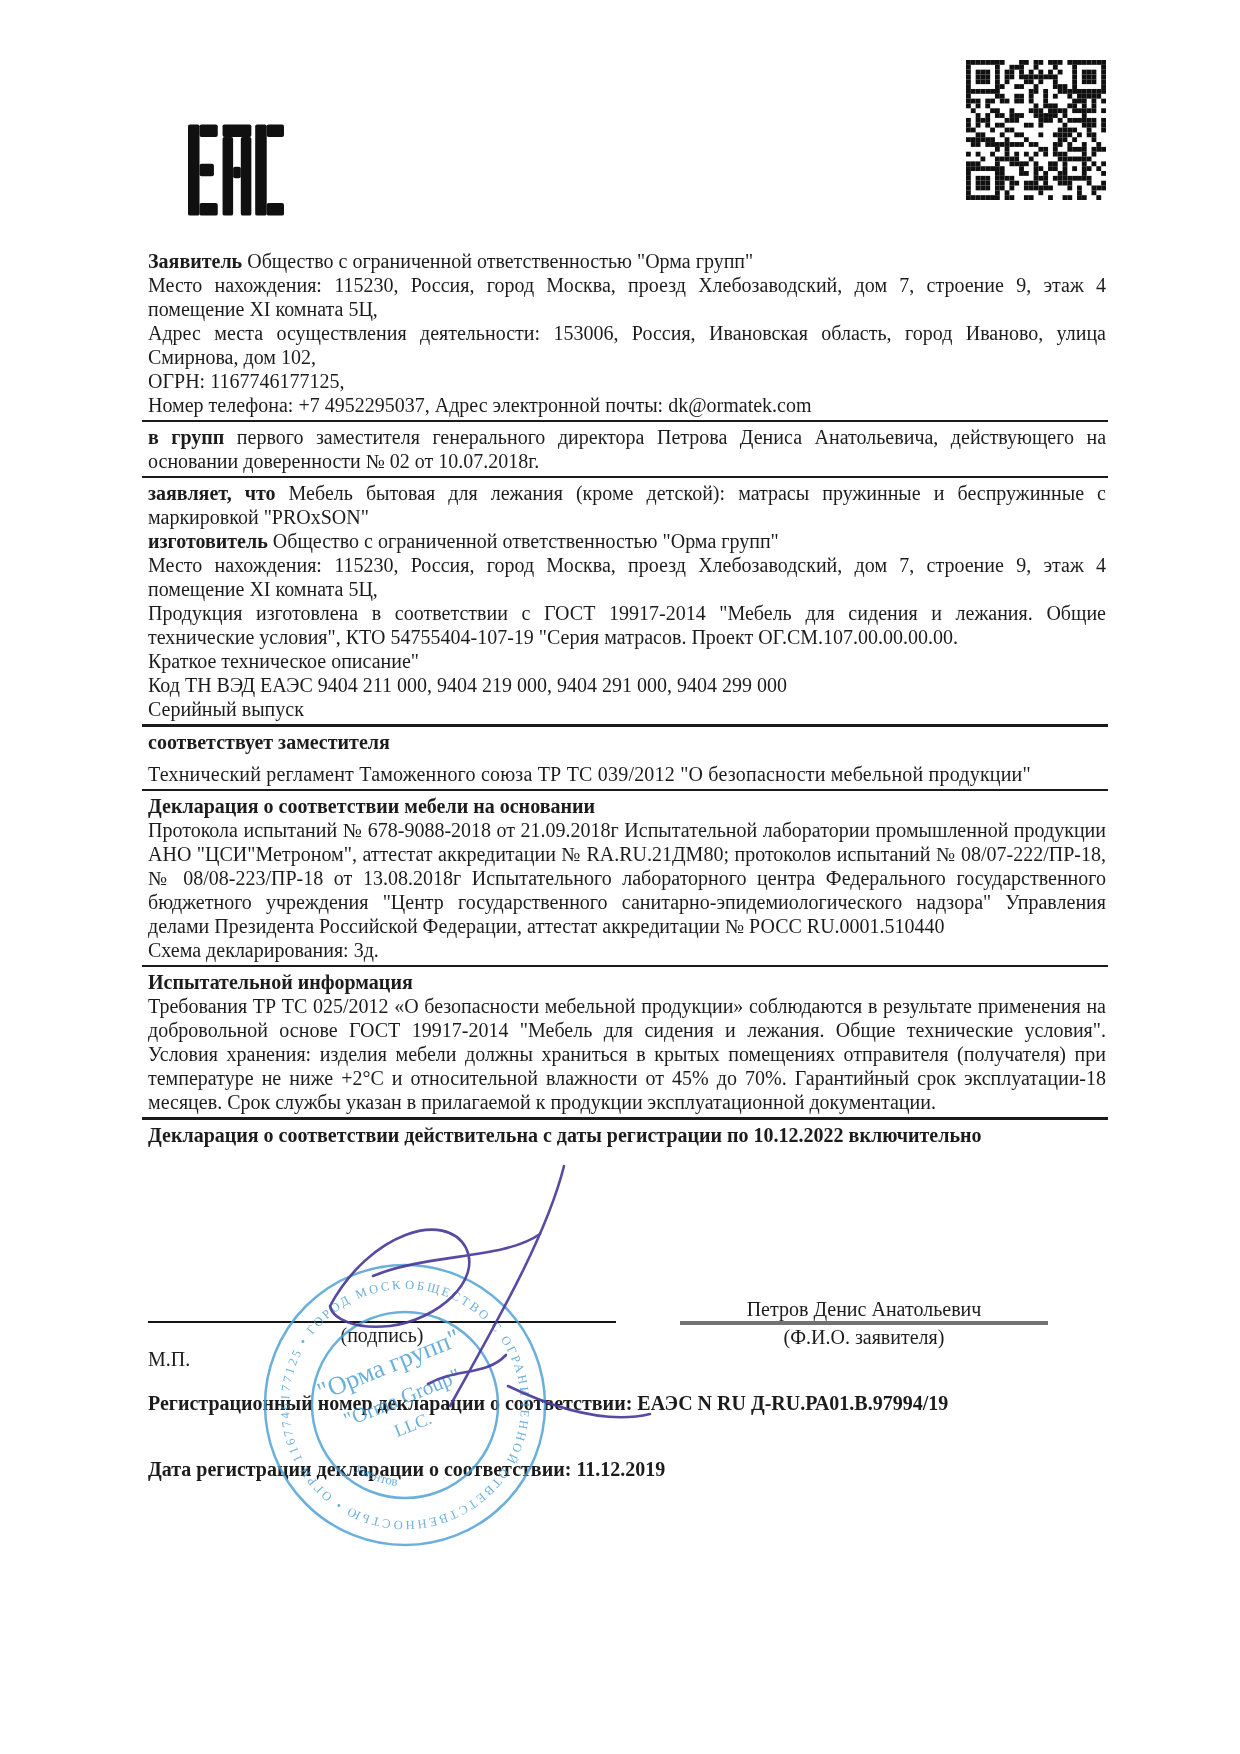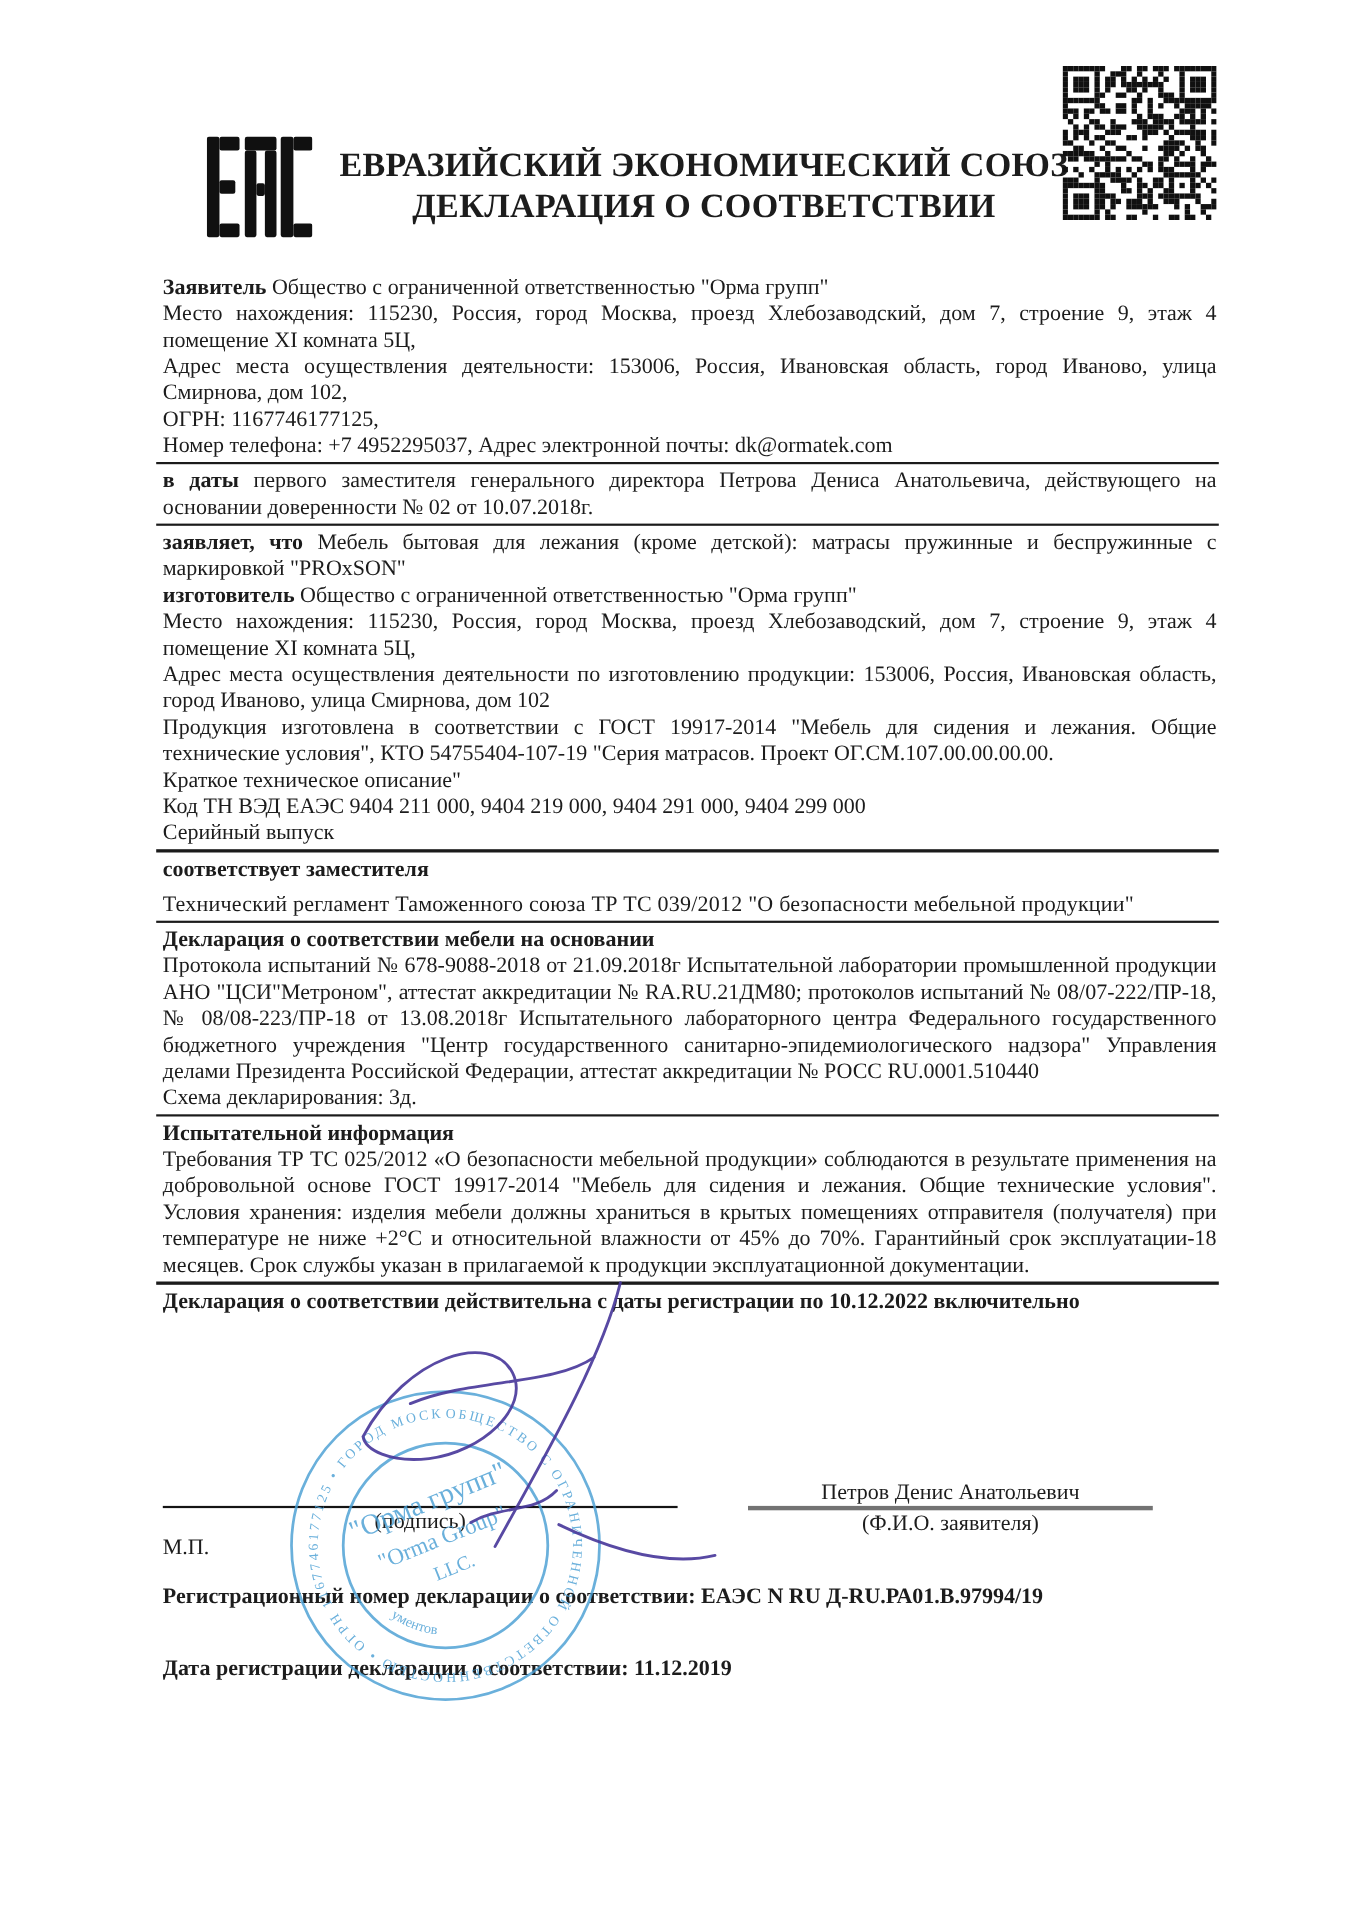--- a/index.html
+++ b/index.html
@@ -52,24 +52,20 @@
       <rect x="36" y="0" width="30" height="13" rx="2"></rect>
       <rect x="36" y="13" width="11" height="82" rx="2"></rect>
       <rect x="55" y="13" width="11" height="82" rx="2"></rect>
       <rect x="47" y="44" width="8" height="12" rx="2"></rect>
       <rect x="70" y="0" width="12" height="95" rx="2"></rect>
       <rect x="82" y="0" width="18" height="13" rx="2"></rect>
       <rect x="82" y="82" width="18" height="13" rx="2"></rect>
     </g>
   </svg>
 
-  <div class="title-block">
-    <div>ЕВРАЗИЙСКИЙ ЭКОНОМИЧЕСКИЙ СОЮЗ</div>
-    <div>ДЕКЛАРАЦИЯ О СООТВЕТСТВИИ</div>
-  </div>
 
   <svg id="qr" class="qr" viewBox="0 0 140 140">
       <g fill="#101010">
         <rect x="0.00" y="0.00" width="4.83" height="4.83"></rect>
         <rect x="4.83" y="0.00" width="4.83" height="4.83"></rect>
         <rect x="9.66" y="0.00" width="4.83" height="4.83"></rect>
         <rect x="14.48" y="0.00" width="4.83" height="4.83"></rect>
         <rect x="19.31" y="0.00" width="4.83" height="4.83"></rect>
         <rect x="24.14" y="0.00" width="4.83" height="4.83"></rect>
         <rect x="28.97" y="0.00" width="4.83" height="4.83"></rect>
@@ -503,28 +499,27 @@
   <div class="content">
 
     <p><b class="b">Заявитель</b> <span>Общество с ограниченной ответственностью "Орма групп"</span></p>
     <p>Место нахождения: 115230, Россия, город Москва, проезд Хлебозаводский, дом 7, строение 9, этаж 4 помещение XI комната 5Ц,</p>
     <p>Адрес места осуществления деятельности: 153006, Россия, Ивановская область, город Иваново, улица Смирнова, дом 102,</p>
     <p>ОГРН: 1167746177125,</p>
     <p>Номер телефона: +7 4952295037, Адрес электронной почты: dk@ormatek.com</p>
 
     <div class="rule"></div>
 
-    <p><b class="b">в даты</b> <span>первого заместителя генерального директора Петрова Дениса Анатольевича, действующего на основании доверенности № 02 от 10.07.2018г.</span></p>
+    <p><b class="b">в групп</b> <span>первого заместителя генерального директора Петрова Дениса Анатольевича, действующего на основании доверенности № 02 от 10.07.2018г.</span></p>
 
     <div class="rule"></div>
 
     <p><b class="b">заявляет, что</b> <span>Мебель бытовая для лежания (кроме детской): матрасы пружинные и беспружинные с маркировкой "PROxSON"</span></p>
     <p><b class="b">изготовитель</b> <span>Общество с ограниченной ответственностью "Орма групп"</span></p>
     <p>Место нахождения: 115230, Россия, город Москва, проезд Хлебозаводский, дом 7, строение 9, этаж 4 помещение XI комната 5Ц,</p>
-    <p>Адрес места осуществления деятельности по изготовлению продукции: 153006, Россия, Ивановская область, город Иваново, улица Смирнова, дом 102</p>
     <p>Продукция изготовлена в соответствии с ГОСТ 19917-2014 "Мебель для сидения и лежания. Общие технические условия", КТО 54755404-107-19 "Серия матрасов. Проект ОГ.СМ.107.00.00.00.00.</p>
     <p>Краткое техническое описание"</p>
     <p>Код ТН ВЭД ЕАЭС 9404 211 000, 9404 219 000, 9404 291 000, 9404 299 000</p>
     <p>Серийный выпуск</p>
 
     <div class="rule thick"></div>
 
     <p class="b">соответствует заместителя</p>
     <p class="gap sp2">Технический регламент Таможенного союза ТР ТС 039/2012 "О безопасности мебельной продукции"</p>
 

